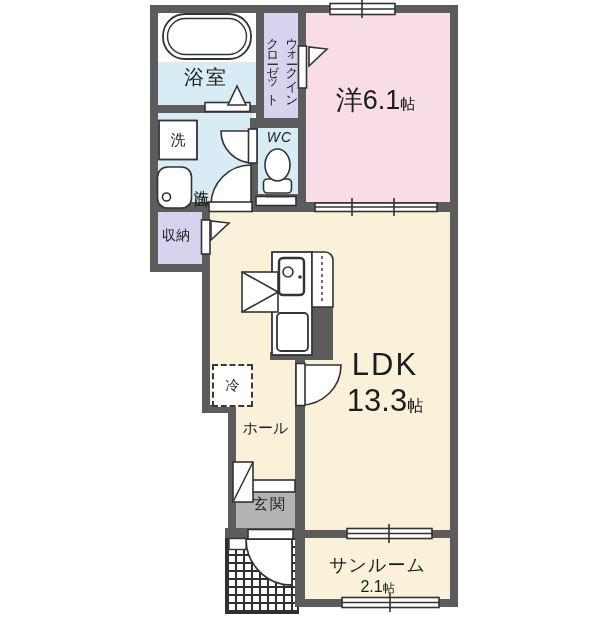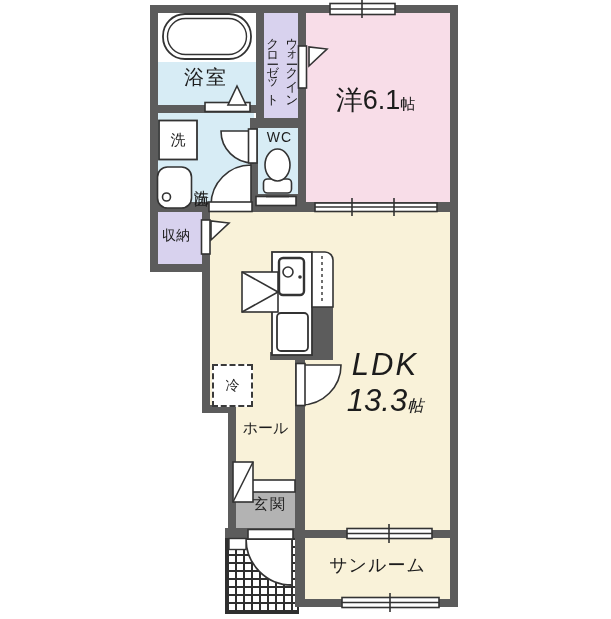--- a/index.html
+++ b/index.html
@@ -24,21 +24,21 @@
   }
   svg.overlay{position:absolute;left:0;top:0;z-index:5;}
   .label{position:absolute;z-index:8;text-align:center;white-space:nowrap;line-height:1.15;}
   .v-text{writing-mode:vertical-rl;text-orientation:upright;white-space:normal;}
   .fridge{
     position:absolute;z-index:8;background:#fff;border:2px dashed #3a3a3a;
     display:flex;align-items:center;justify-content:center;font-size:14px;
   }
   .unit-small{font-size:15px;}
   .unit-tiny{font-size:12px;}
-  .ldk-line{display:block;font-style:italic;}
+  .ldk-line{display:block;}
 </style>
 </head>
 <body>
 
 <div class="plan">
 
   <div class="room bg-blue" style="left:154px;top:9px;width:106px;height:100px;"></div>
   <div class="room bg-white" style="left:154px;top:9px;width:106px;height:53px;"></div>
   <div class="room bg-blue" style="left:154px;top:109px;width:100px;height:101px;"></div>
   <div class="room bg-blue" style="left:258px;top:128px;width:40px;height:71px;"></div>
@@ -159,21 +159,21 @@
       <line x1="233" y1="502" x2="253" y2="462"></line>
     </g>
   </svg>
 
   <div class="label" style="left:160px;top:66px;width:92px;font-size:20px;letter-spacing:2px;">浴室</div>
 
   <div class="label" style="left:159px;top:120px;width:38px;height:39px;line-height:39px;font-size:15px;">洗</div>
 
   <div class="label v-text" style="left:193px;top:152px;height:58px;font-size:15px;letter-spacing:3px;">洗面</div>
 
-  <div class="label" style="left:258px;top:129px;width:43px;font-size:14px;letter-spacing:1px;">WC</div>
+  <div class="label" style="left:258px;top:129px;width:43px;font-size:14px;letter-spacing:1px;font-style:italic;">WC</div>
 
   <div class="label v-text" style="left:261px;top:13px;width:40px;height:104px;font-size:12.5px;line-height:1.55;">
     <span style="display:block;">ウォークイン</span>
     <span style="display:block;">クローゼット</span>
   </div>
 
   <div class="label" style="left:306px;top:85px;width:139px;font-size:27px;">
     <span>洋</span><span>6.1</span><span class="unit-small">帖</span>
   </div>
 
@@ -189,15 +189,18 @@
       <span>13.3</span><span style="font-size:16px;">帖</span>
     </span>
   </div>
 
   <div class="label" style="left:236px;top:419px;width:59px;font-size:15px;">ホール</div>
 
   <div class="label" style="left:243px;top:495px;width:54px;font-size:15px;letter-spacing:2px;">玄関</div>
 
   <div class="label" style="left:310px;top:555px;width:135px;font-size:18px;">
     <span style="display:block;letter-spacing:1px;">サンルーム</span>
+    <span style="display:block;font-size:16px;margin-top:2px;">
+      <span>2.1</span><span class="unit-tiny">帖</span>
+    </span>
   </div>
 
 </div>
 
 </body></html>

